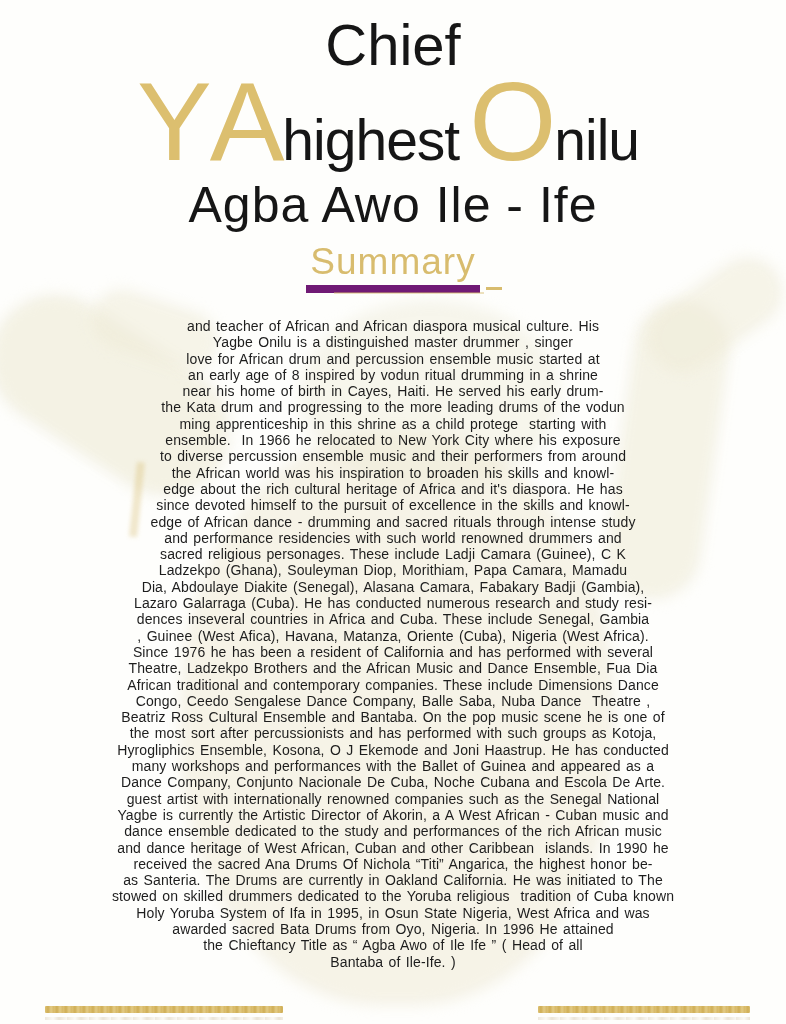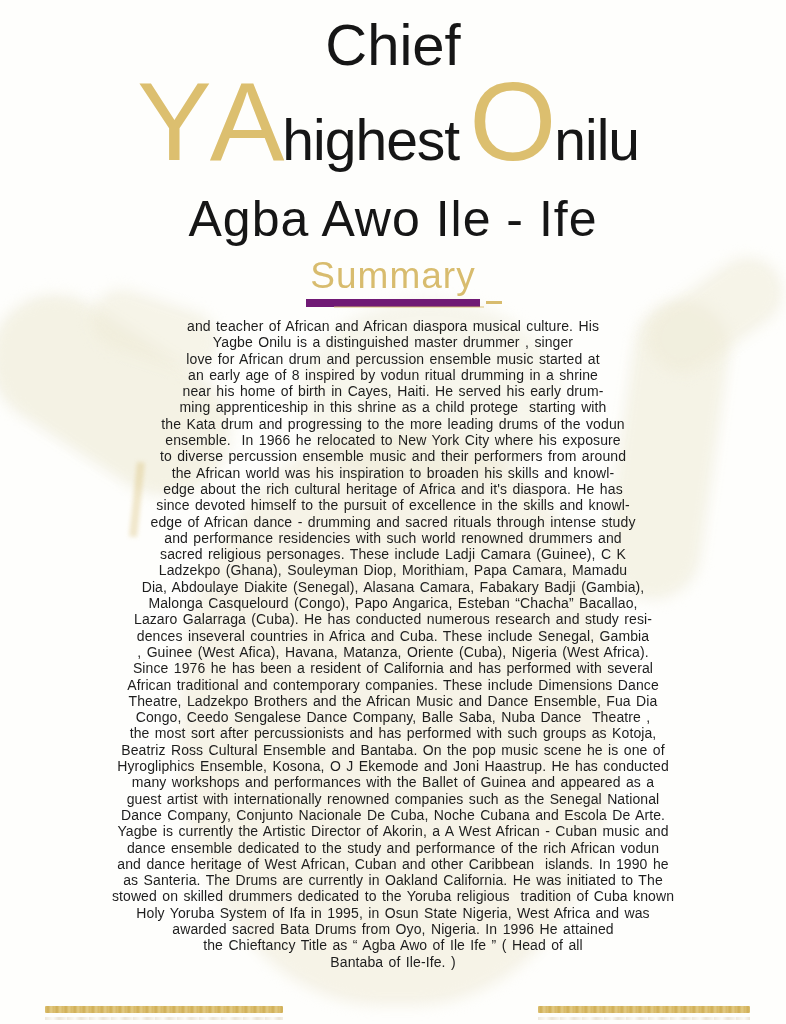--- a/index.html
+++ b/index.html
@@ -73,21 +73,21 @@
     color:#dcbf6f;
     letter-spacing:-2px;
   }
   .name-rest{
     font-size:57px;line-height:1.0;
     color:#161616;
     letter-spacing:-1px;
     margin-right:10px;
   }
   .subtitle{
-    margin-top:14px;
+    margin-top:0;
     font-size:50px;line-height:1.1;
     letter-spacing:1px;
     color:#161616;
   }
   .summary-row{margin-top:10px;}
   .summary-wrap{
     display:inline-block;position:relative;
     padding:0 4px 3px 4px;
     border-bottom:8px solid #701a75;
   }
@@ -172,49 +172,49 @@
       </span>
     </div>
   </div>
 
   <div class="body-text">
       <div class="body-line">and teacher of African and African diaspora musical culture. His</div>
       <div class="body-line">Yagbe Onilu is a distinguished master drummer , singer</div>
       <div class="body-line">love for African drum and percussion ensemble music started at</div>
       <div class="body-line">an early age of 8 inspired by vodun ritual drumming in a shrine</div>
       <div class="body-line">near his home of birth in Cayes, Haiti. He served his early drum-</div>
+      <div class="body-line">the Kata drum and progressing to the more leading drums of the vodun</div>
       <div class="body-line">ming apprenticeship in this shrine as a child protege  starting with</div>
-      <div class="body-line">the Kata drum and progressing to the more leading drums of the vodun</div>
       <div class="body-line">ensemble.  In 1966 he relocated to New York City where his exposure</div>
       <div class="body-line">to diverse percussion ensemble music and their performers from around</div>
       <div class="body-line">the African world was his inspiration to broaden his skills and knowl-</div>
       <div class="body-line">edge about the rich cultural heritage of Africa and it's diaspora. He has</div>
       <div class="body-line">since devoted himself to the pursuit of excellence in the skills and knowl-</div>
       <div class="body-line">edge of African dance - drumming and sacred rituals through intense study</div>
       <div class="body-line">and performance residencies with such world renowned drummers and</div>
       <div class="body-line">sacred religious personages. These include Ladji Camara (Guinee), C K</div>
       <div class="body-line">Ladzekpo (Ghana), Souleyman Diop, Morithiam, Papa Camara, Mamadu</div>
       <div class="body-line">Dia, Abdoulaye Diakite (Senegal), Alasana Camara, Fabakary Badji (Gambia),</div>
-      <div class="body-line">Malonga Casquelourd (Congo), Papo Angarica, Esteban “Chacha” Bacallao,</div>
       <div class="body-line">Lazaro Galarraga (Cuba). He has conducted numerous research and study resi-</div>
       <div class="body-line">dences inseveral countries in Africa and Cuba. These include Senegal, Gambia</div>
       <div class="body-line">, Guinee (West Afica), Havana, Matanza, Oriente (Cuba), Nigeria (West Africa).</div>
       <div class="body-line">Since 1976 he has been a resident of California and has performed with several</div>
+      <div class="body-line">Theatre, Ladzekpo Brothers and the African Music and Dance Ensemble, Fua Dia</div>
       <div class="body-line">African traditional and contemporary companies. These include Dimensions Dance</div>
-      <div class="body-line">Theatre, Ladzekpo Brothers and the African Music and Dance Ensemble, Fua Dia</div>
       <div class="body-line">Congo, Ceedo Sengalese Dance Company, Balle Saba, Nuba Dance  Theatre ,</div>
+      <div class="body-line">Beatriz Ross Cultural Ensemble and Bantaba. On the pop music scene he is one of</div>
       <div class="body-line">the most sort after percussionists and has performed with such groups as Kotoja,</div>
-      <div class="body-line">Beatriz Ross Cultural Ensemble and Bantaba. On the pop music scene he is one of</div>
       <div class="body-line">Hyrogliphics Ensemble, Kosona, O J Ekemode and Joni Haastrup. He has conducted</div>
       <div class="body-line">many workshops and performances with the Ballet of Guinea and appeared as a</div>
+      <div class="body-line">Dance Company, Conjunto Nacionale De Cuba, Noche Cubana and Escola De Arte.</div>
       <div class="body-line">guest artist with internationally renowned companies such as the Senegal National</div>
-      <div class="body-line">Dance Company, Conjunto Nacionale De Cuba, Noche Cubana and Escola De Arte.</div>
       <div class="body-line">Yagbe is currently the Artistic Director of Akorin, a A West African - Cuban music and</div>
-      <div class="body-line">dance ensemble dedicated to the study and performance of the rich African vodun</div>
+      <div class="body-line">dance ensemble dedicated to the study and performances of the rich African music</div>
       <div class="body-line">and dance heritage of West African, Cuban and other Caribbean  islands. In 1990 he</div>
+      <div class="body-line">received the sacred Ana Drums Of Nichola “Titi” Angarica, the highest honor be-</div>
       <div class="body-line">as Santeria. The Drums are currently in Oakland California. He was initiated to The</div>
       <div class="body-line">stowed on skilled drummers dedicated to the Yoruba religious  tradition of Cuba known</div>
       <div class="body-line">Holy Yoruba System of Ifa in 1995, in Osun State Nigeria, West Africa and was</div>
       <div class="body-line">awarded sacred Bata Drums from Oyo, Nigeria. In 1996 He attained</div>
       <div class="body-line">the Chieftancy Title as “ Agba Awo of Ile Ife ” ( Head of all</div>
       <div class="body-line">Bantaba of Ile-Ife. )</div>
     </div>
 
   <div class="gold-bar gold-bar-left"></div>
   <div class="gold-bar gold-bar-right"></div>

